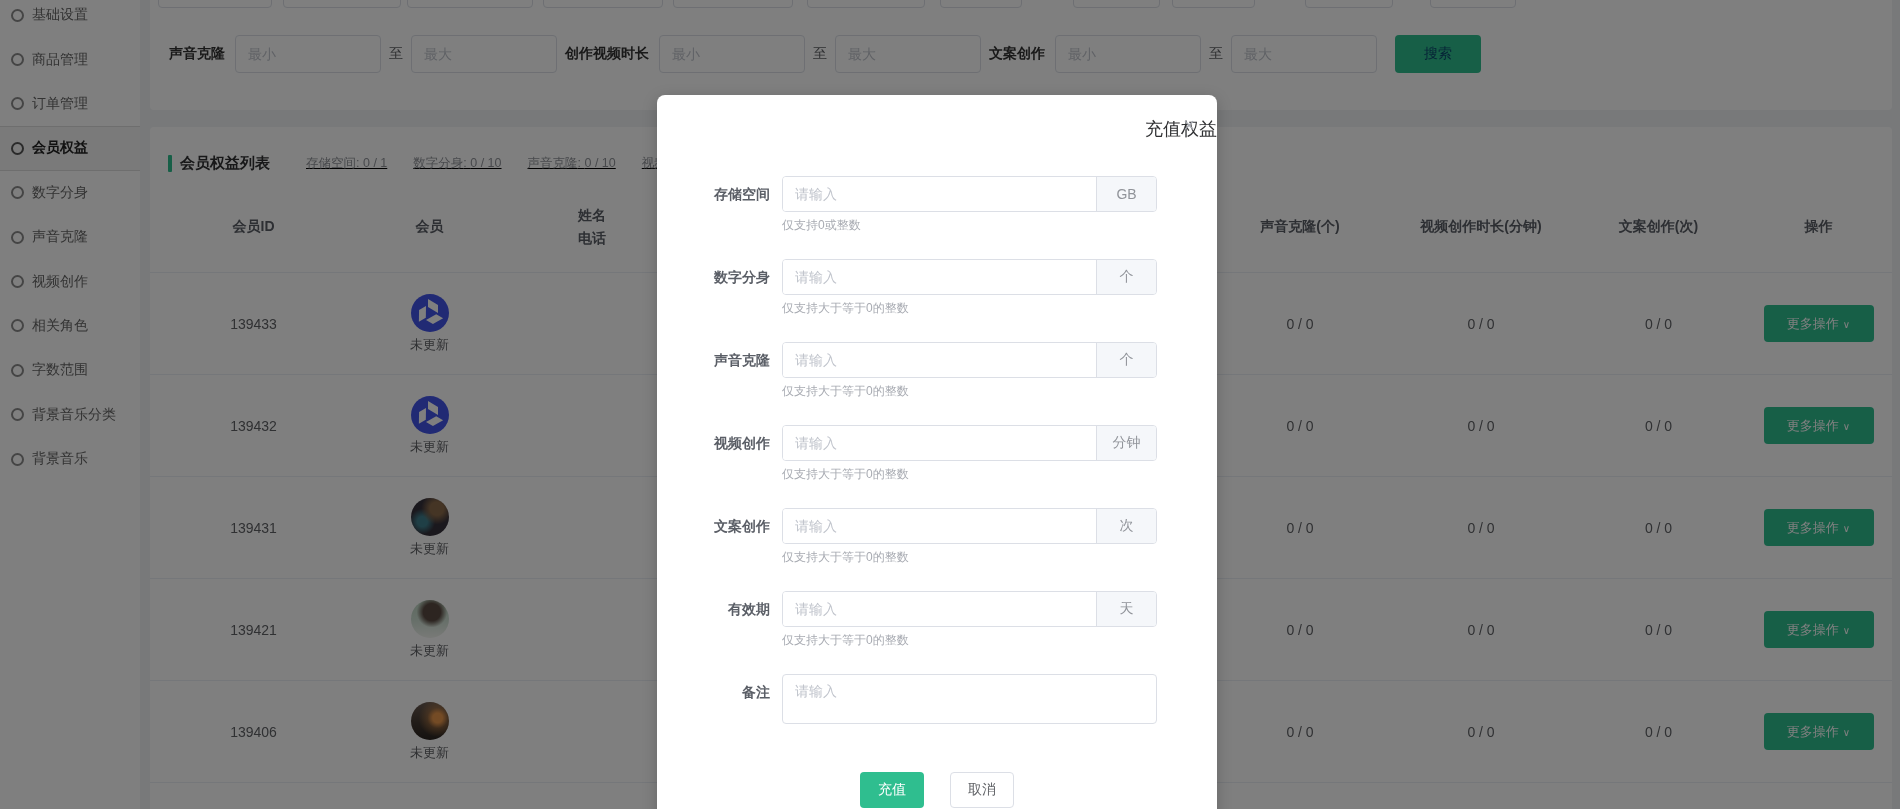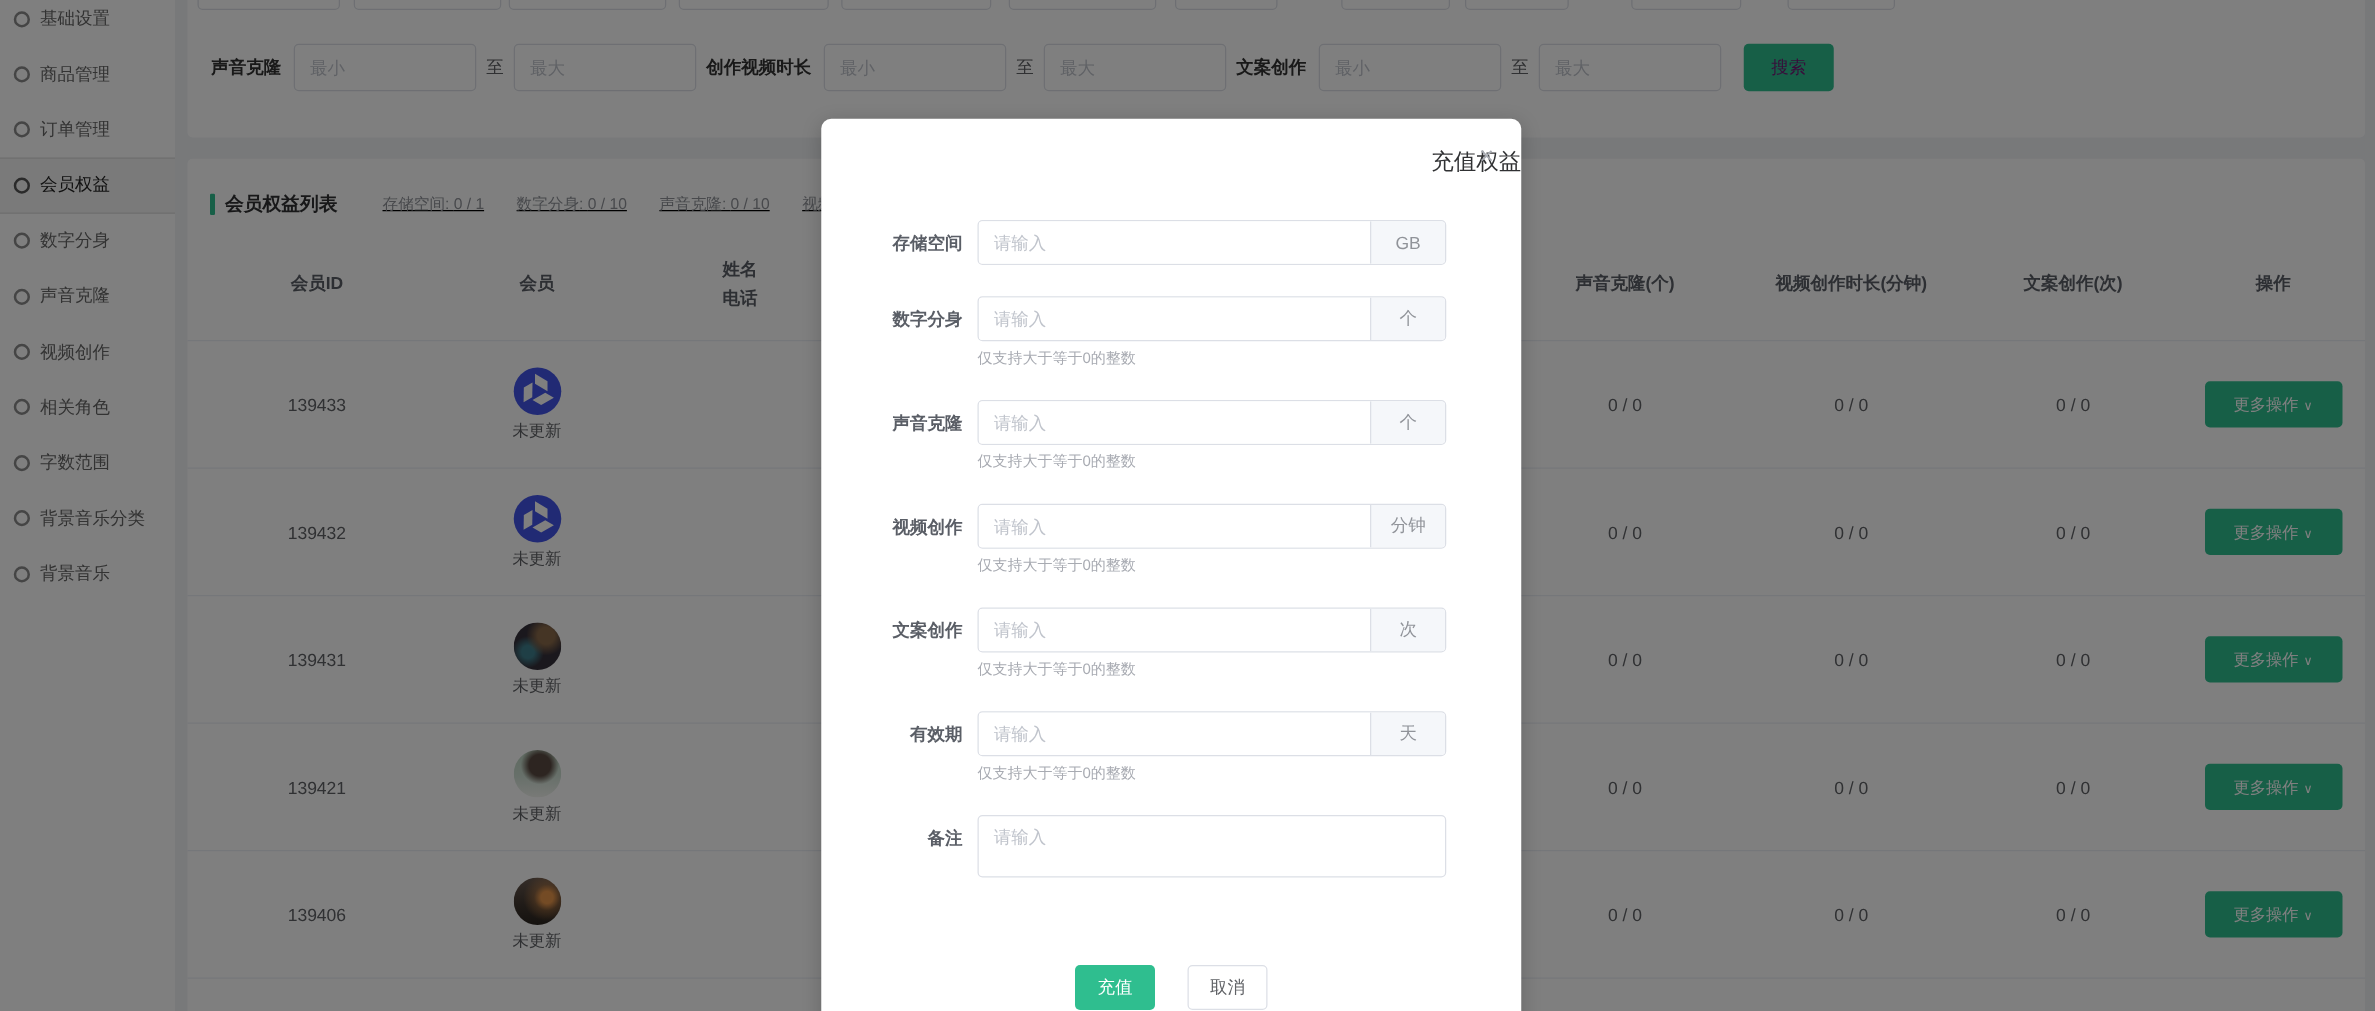--- a/index.html
+++ b/index.html
@@ -3,36 +3,36 @@
 <meta charset="utf-8">
 <style>
   html,body{margin:0;padding:0;background:#444;}
   *{box-sizing:border-box;font-family:"Liberation Sans","DejaVu Sans",sans-serif;}
   .screen{position:relative;width:1900px;height:809px;overflow:hidden;background:#f0f2f5;}
 
   
   .sidebar{position:absolute;left:0;top:0;width:140px;height:809px;background:#fff;z-index:1;}
   .side-list{margin-top:-7px;}
   .side-item{height:44.4px;display:flex;align-items:center;padding-left:11px;cursor:pointer;color:#666;}
-  .side-item.is-selected{background:#f5f5f5;border-top:1px solid #ddd;border-bottom:1px solid #ddd;color:#222;font-weight:400;}
+  .side-item.is-selected{background:#f5f5f5;border-top:1px solid #ddd;border-bottom:1px solid #ddd;color:#222;font-weight:700;}
   .radio-circle{width:13px;height:13px;border:2px solid #8a8a8a;border-radius:50%;margin-right:8px;flex:0 0 auto;}
   .side-item.is-selected .radio-circle{border-color:#555;}
   .side-label{font-size:14px;white-space:nowrap;}
 
   
   .filter-card{position:absolute;left:150px;right:8px;top:-42px;height:152px;background:#fff;border-radius:4px;z-index:1;}
   .cut-input{position:absolute;top:12px;height:38px;border:1px solid #dcdfe6;border-radius:4px;background:#fff;}
   .filter-row{position:absolute;left:19px;top:77px;height:38px;display:flex;align-items:center;}
   .f-group{display:flex;align-items:center;}
   .f-group + .f-group{margin-left:8px;}
   .f-label{font-size:14px;font-weight:700;color:#333;margin-right:10px;white-space:nowrap;}
   .f-input{width:146px;height:38px;border:1px solid #dcdfe6;border-radius:4px;padding:0 12px;font-size:14px;color:#606266;outline:none;}
   .f-input::placeholder{color:#c0c4cc;}
   .f-to{font-size:14px;color:#606266;margin:0 8px;}
-  .btn-search{margin-left:18px;width:72px;height:38px;background:#2fbe8f;color:#701a75;font-size:14px;border:none;border-radius:4px;cursor:pointer;}
+  .btn-search{margin-left:18px;width:86px;height:38px;background:#2fbe8f;color:#0c4a6e;font-size:14px;border:none;border-radius:4px;cursor:pointer;}
 
   
   .panel{position:absolute;left:150px;right:8px;top:127px;bottom:0;background:#fff;border-radius:4px 4px 0 0;z-index:1;padding-top:18px;}
   .panel-head{height:36px;display:flex;align-items:center;padding:0 18px;}
   .green-bar{width:4px;height:17px;background:#2fbe8f;margin-right:8px;border-radius:1px;}
   .panel-title{font-size:15px;font-weight:700;color:#303133;margin-right:36px;}
   .stat{font-size:12.5px;color:#909399;margin-right:26px;white-space:nowrap;}
   .stat-label::after{content:": ";}
 
   .thead,.trow{display:flex;align-items:center;}
@@ -311,20 +311,21 @@
 
     <div class="m-form">
       <div>
           <div class="m-row">
           <label class="m-label">存储空间</label>
           <div class="m-ctrl">
             <div class="input-group">
               <input placeholder="请输入" style="">
               <span class="unit">GB</span>
             </div>
+            <div class="m-hint">仅支持0或整数</div>
           </div>
         </div>
           <div class="m-row">
           <label class="m-label">数字分身</label>
           <div class="m-ctrl">
             <div class="input-group">
               <input placeholder="请输入" style="">
               <span class="unit">个</span>
             </div>
             <div class="m-hint">仅支持大于等于0的整数</div>

